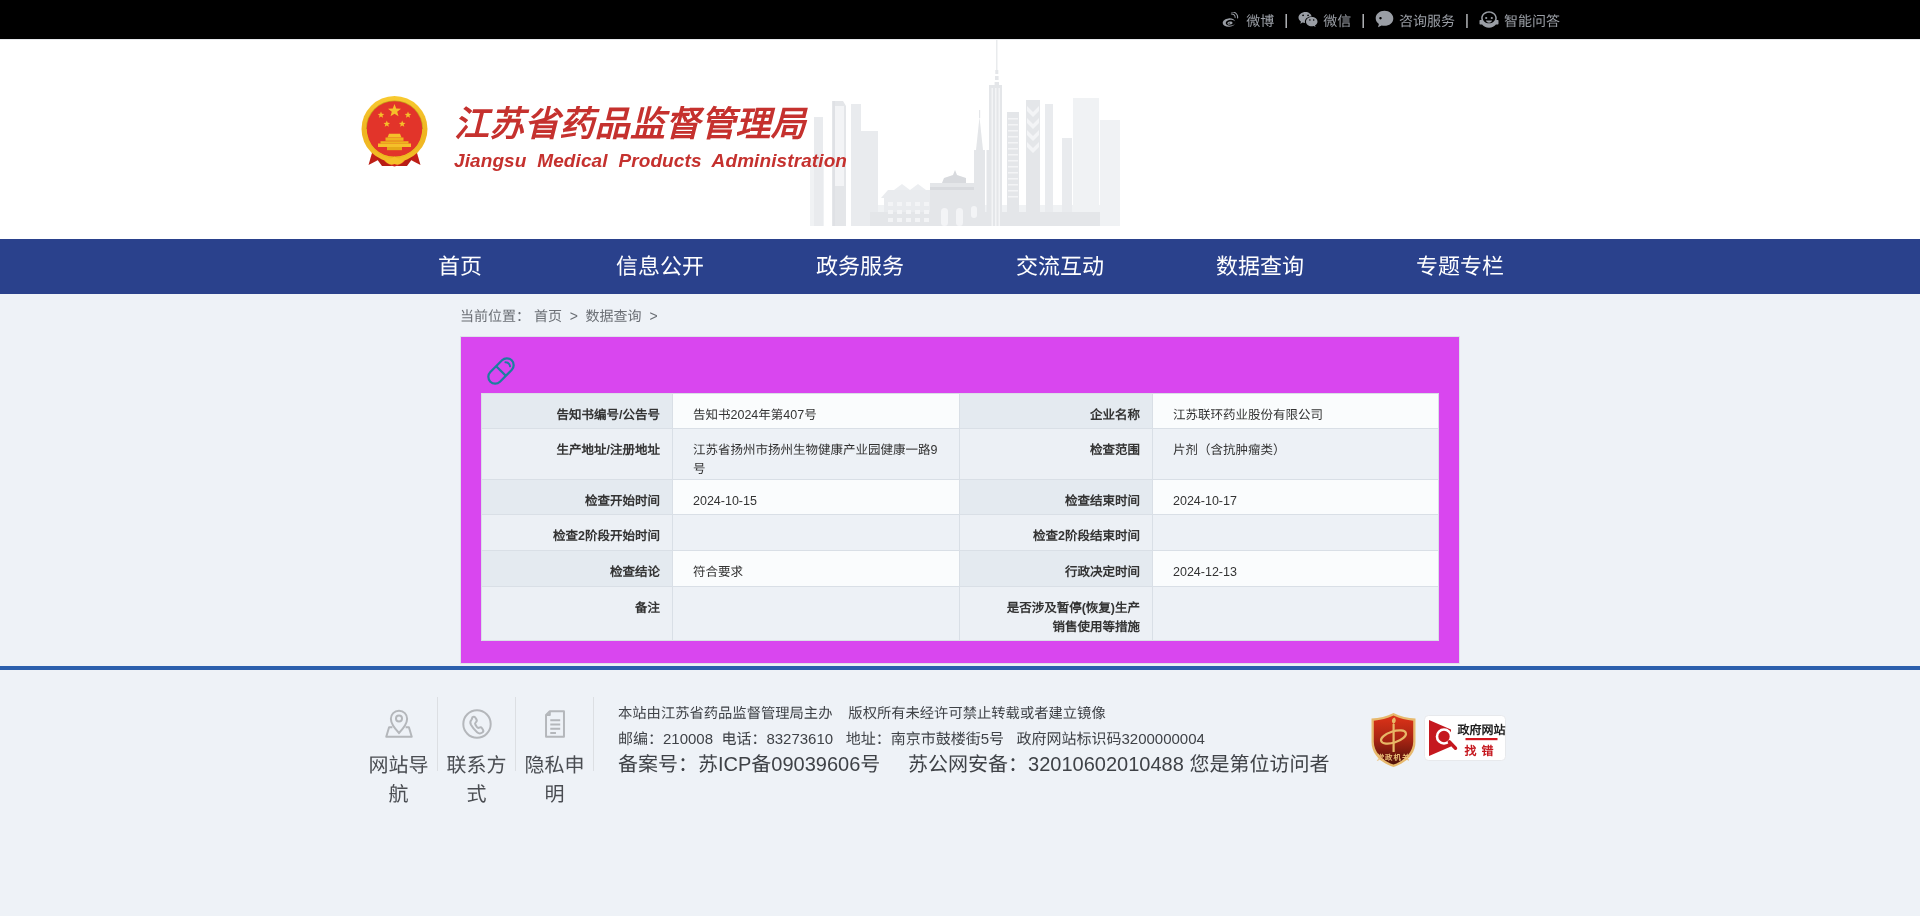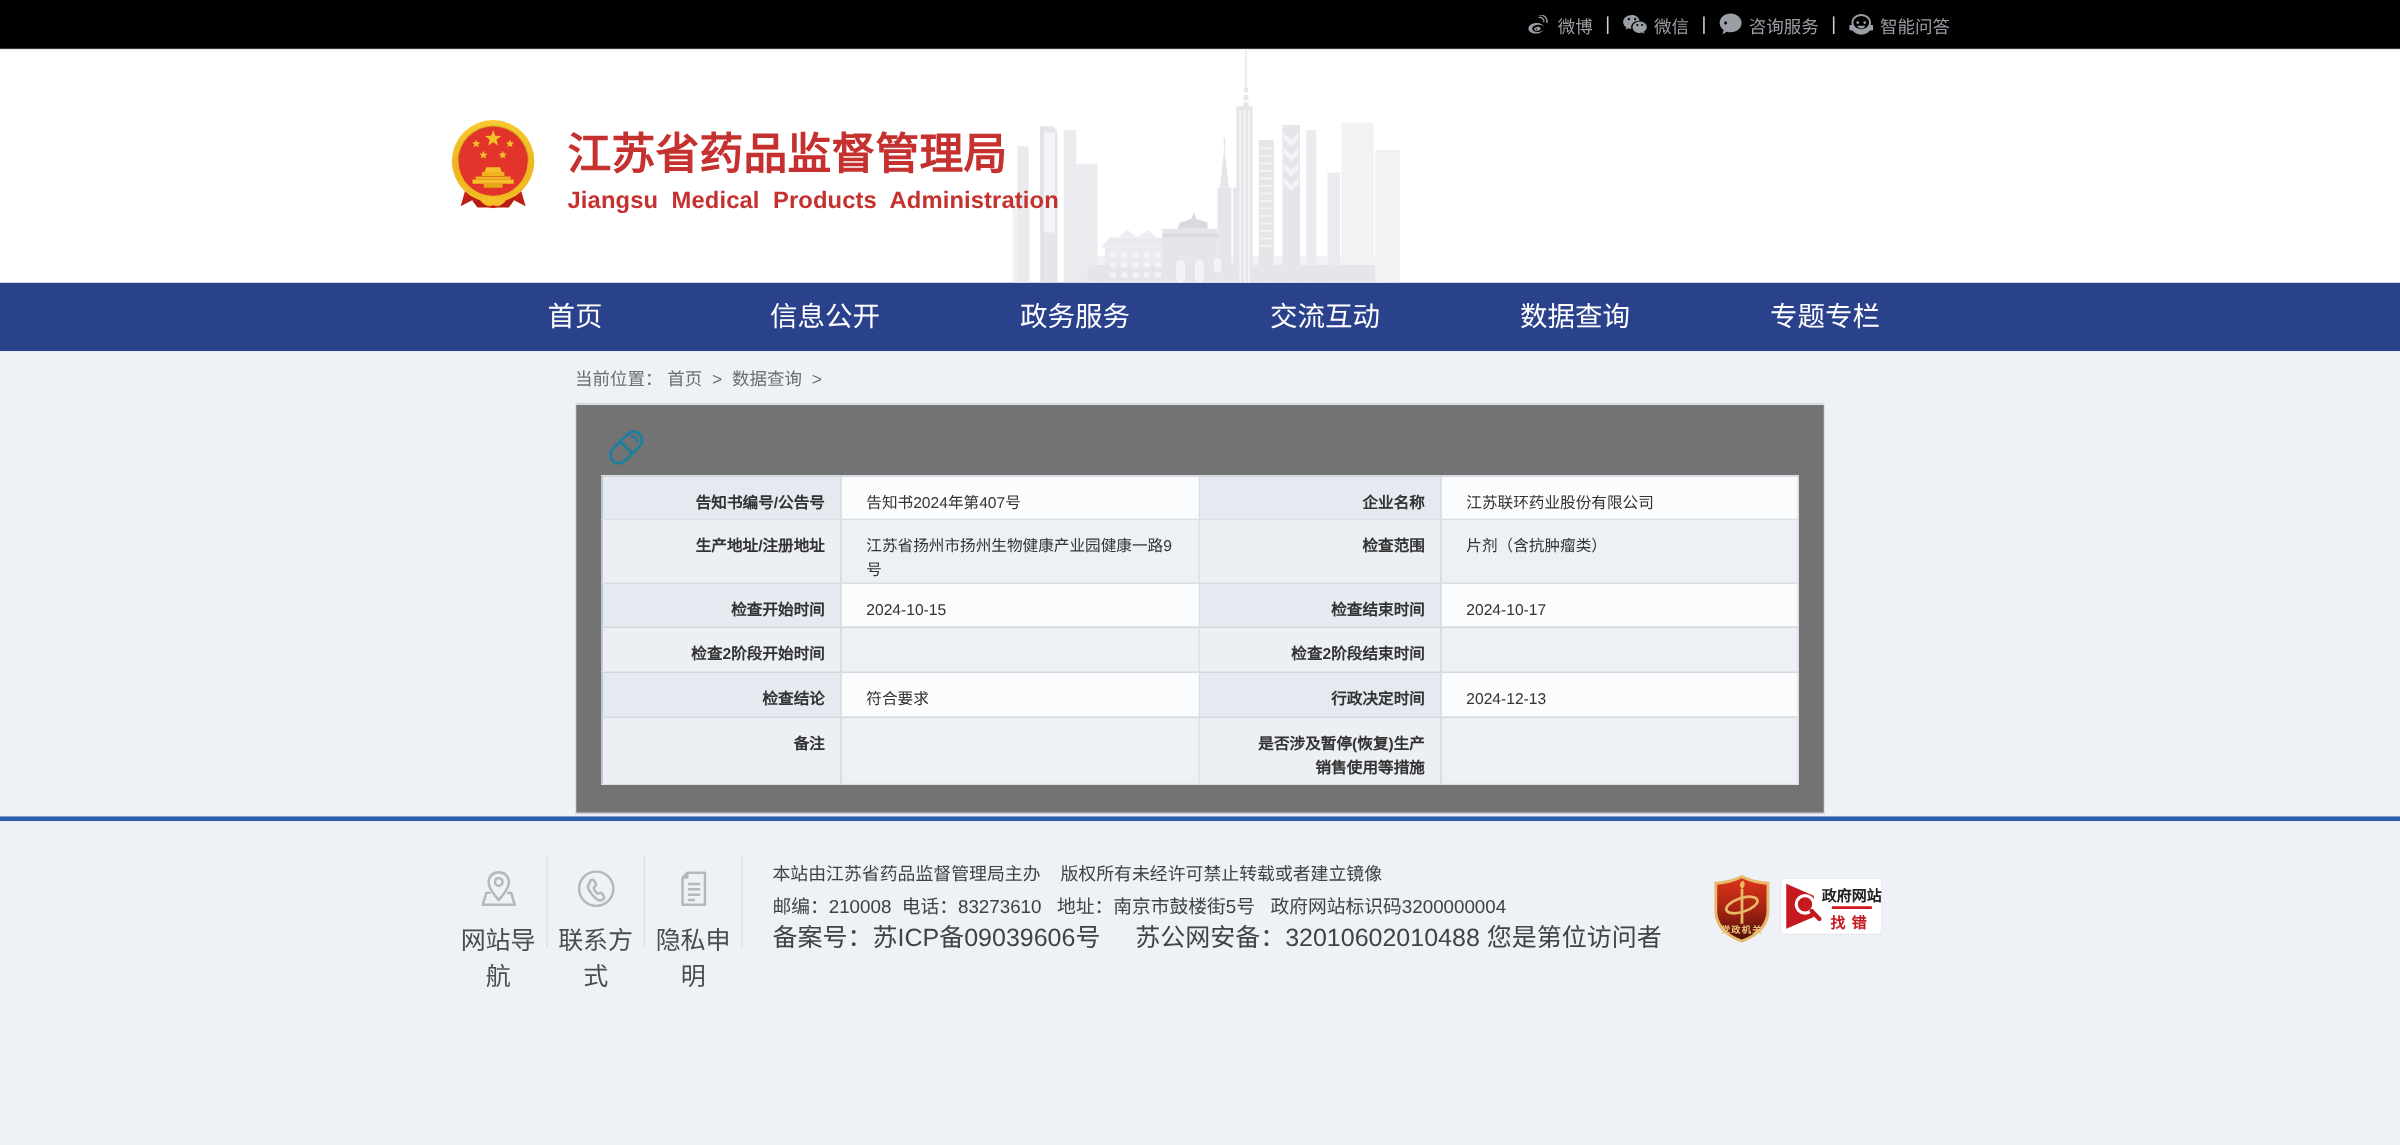--- a/index.html
+++ b/index.html
@@ -2,33 +2,33 @@
 <html lang="zh-CN"><head>
 <meta charset="utf-8">
 <title>江苏省药品监督管理局</title>
 <style>
 *{margin:0;padding:0;box-sizing:border-box;}
 body{width:1920px;height:916px;overflow:hidden;font-family:"Liberation Sans",sans-serif;background:#ffffff;}
 .topbar{height:40px;background:#000000;border-bottom:1px solid #e7e9ec;}
 .topbar-in{width:1200px;margin:0 auto;height:39px;display:flex;justify-content:flex-end;align-items:center;color:#9a9ea5;font-size:14px;}
 .tb-item{display:flex;align-items:center;gap:5px;}
 .tb-sep{color:#cfd2d6;margin:0 10px;font-size:15px;}
-.header{height:186px;background:#fff;position:relative;}
+.header{height:186px;background:#fff;position:relative;font-style:italic;}
 .header-in{width:1200px;margin:0 auto;position:relative;height:186px;}
 .emblem{position:absolute;left:1px;top:56px;}
 .htitle{position:absolute;left:94px;top:66px;color:#c5312e;}
 .htitle .cn{font-size:35px;font-weight:bold;letter-spacing:0.2px;line-height:1;}
 .htitle .en{font-size:19px;font-weight:bold;margin-top:10px;letter-spacing:0.1px;line-height:1;}
 .skyline{position:absolute;left:450px;top:0;}
 .nav{height:55px;background:#2a418c;}
-.nav-in{width:1200px;margin:0 auto;display:flex;}
+.nav-in{width:1200px;margin:13px auto;display:flex;}
 .nav-item{width:200px;text-align:center;line-height:55px;color:#fff;font-size:22px;}
 .main{background:#eef2f7;height:372px;position:relative;}
 .crumb{width:1000px;margin:0 auto;padding-top:11px;font-size:14px;color:#6b6f75;height:42px;}
-.box{width:1000px;margin:0 auto;background:#737373;border:1px solid #dde2e8;height:328px;padding:20px;}
+.box{width:1000px;margin:0 auto;background:#d946ef;border:1px solid #dde2e8;height:328px;padding:20px;}
 .pill{margin-left:3px;height:34px;line-height:0;margin-top:-3px;margin-bottom:3px;}
 table.grid{border-collapse:collapse;width:957px;margin-top:5px;table-layout:fixed;}
 table.grid td{border:1px solid #d9dfe6;font-size:12.5px;padding:12px 12px 0 20px;color:#333;line-height:19px;vertical-align:top;}
 td.lab{text-align:right;font-weight:bold;color:#3c4148;font-size:15px;padding:11px 16px 0;}
 tr.odd td.lab{background:#e4eaf0;}
 tr.odd td.val{background:#fafcfd;}
 tr.even td.lab{background:#ecf0f5;}
 tr.even td.val{background:#edf1f6;}
 .blueline{height:4px;background:#2b5fad;}
 .footer{height:259px;background:#eef2f7;position:relative;}

